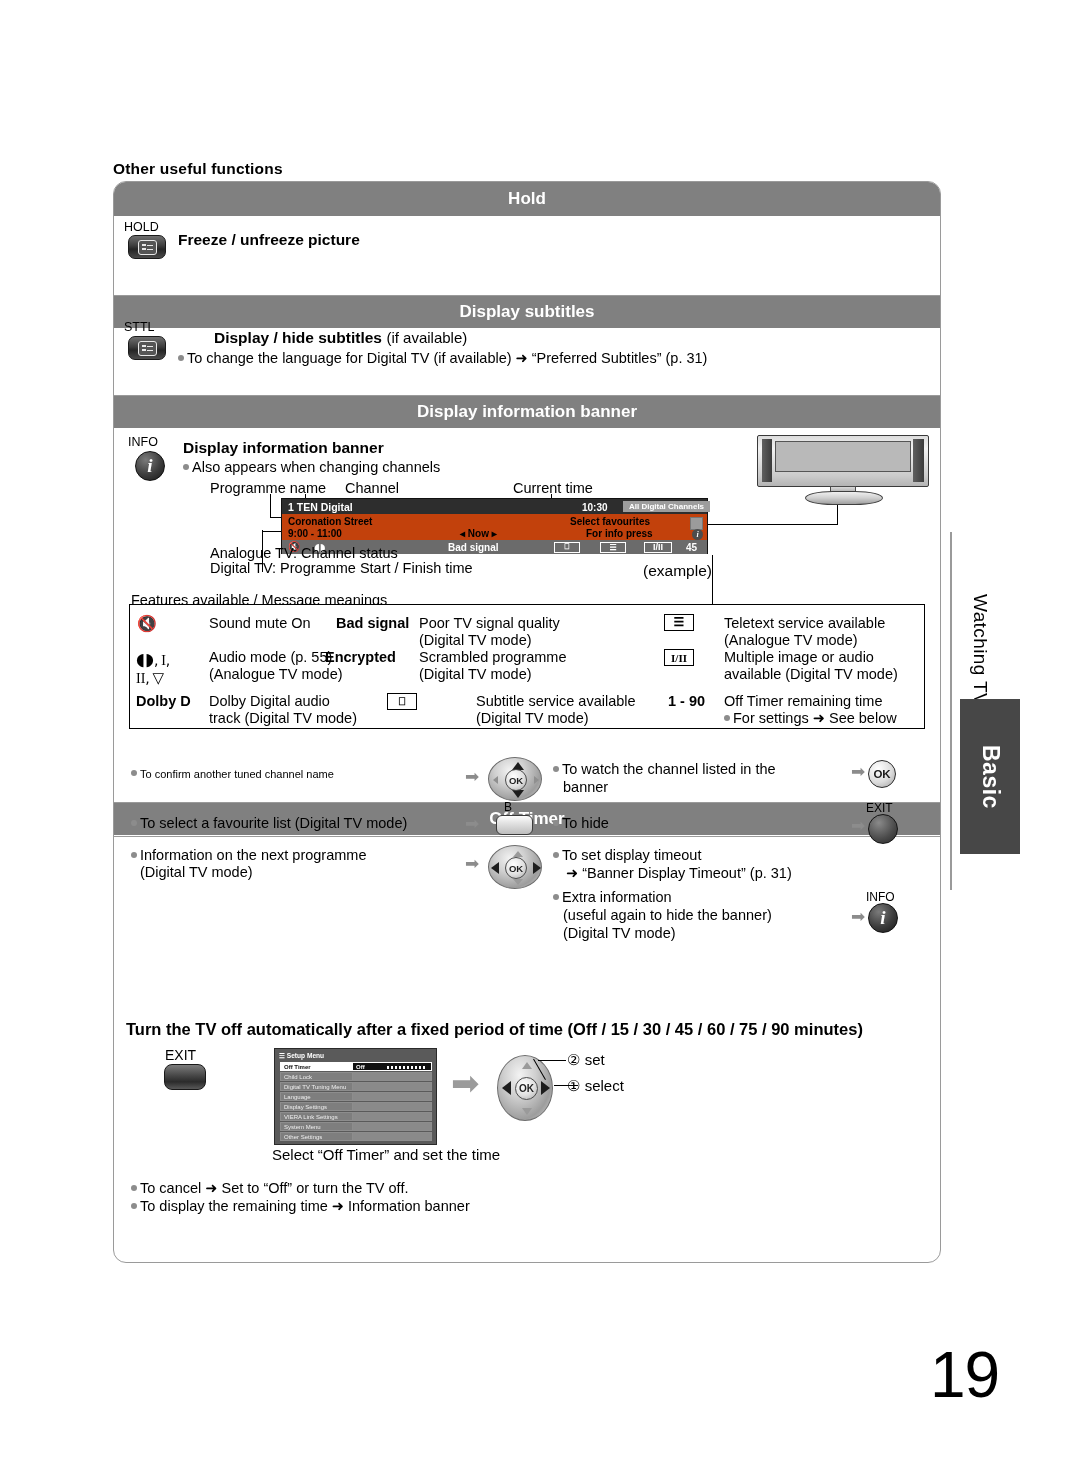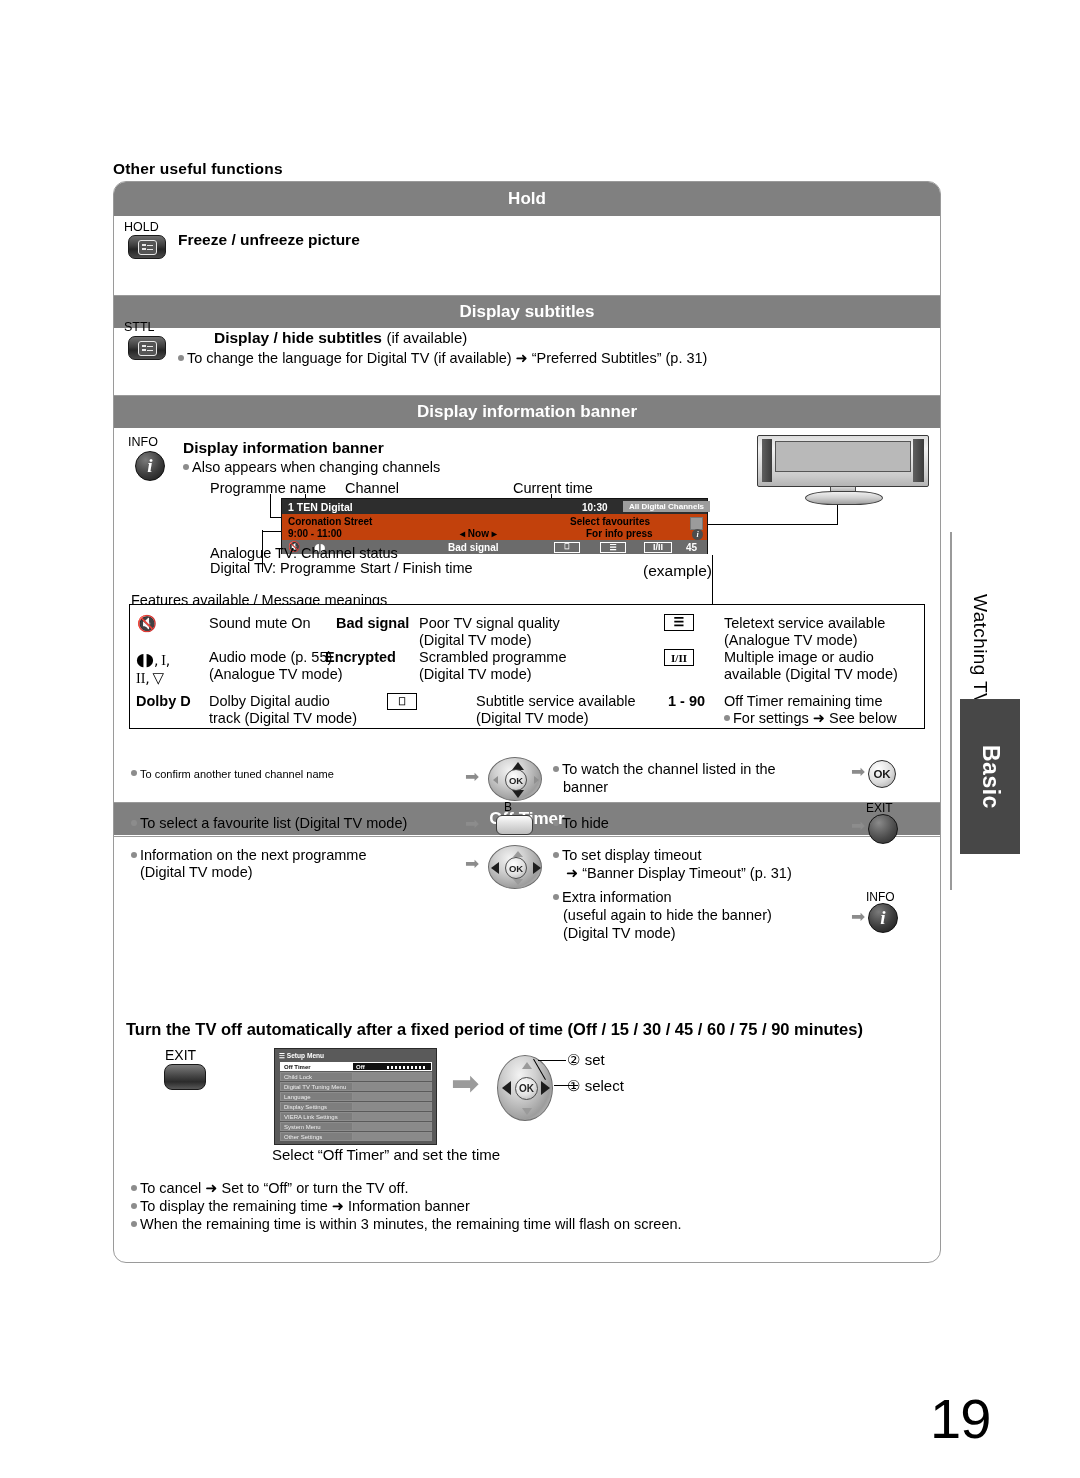--- a/index.html
+++ b/index.html
@@ -371,24 +371,23 @@
     position:absolute;left:3px;top:0;line-height:8px;font-size:6px;font-weight:bold;color:#fff;
   }
   .setup-row.sel .val .slider {
     position:absolute; right:4px; top:3px; width:40px;height:3px;
     background:repeating-linear-gradient(90deg,#fff 0 2px,#111 2px 4px);
   }
 
   .page-num {
     position:absolute;
     left:930px; top:1338px;
-    font-size:56px;
+    font-size:64px;
     color:#000;
     letter-spacing:-1px;
-    margin-top:48px;
   }
 </style>
 </head>
 <body>
 
 <div id="page">
 
   <div class="section-title">Other useful functions</div>
 
   <div class="card">
@@ -657,23 +656,20 @@
   <div class="txt" style="left:567px; top:1077px; font-size:15px;">
     <span>①</span> <span>select</span>
   </div>
 
   <div style="position:absolute;left:131px;top:1180px;font-size:14.5px;">
     <span class="bul"></span><span>To cancel ➜ Set to “Off” or turn the TV off.</span>
   </div>
   <div style="position:absolute;left:131px;top:1198px;font-size:14.5px;">
     <span class="bul"></span><span>To display the remaining time ➜ Information banner</span>
   </div>
-  <div style="position:absolute;left:131px;top:1216px;font-size:14.5px;">
-    <span class="bul"></span><span>When the remaining time is within 3 minutes, the remaining time will flash on screen.</span>
-  </div>
 
   <div class="side-rule"></div>
   <div class="side-watching">Watching TV</div>
   <div class="side-basic">Basic</div>
 
   <div class="page-num">19</div>
 
 </div>
 
 </body></html>

